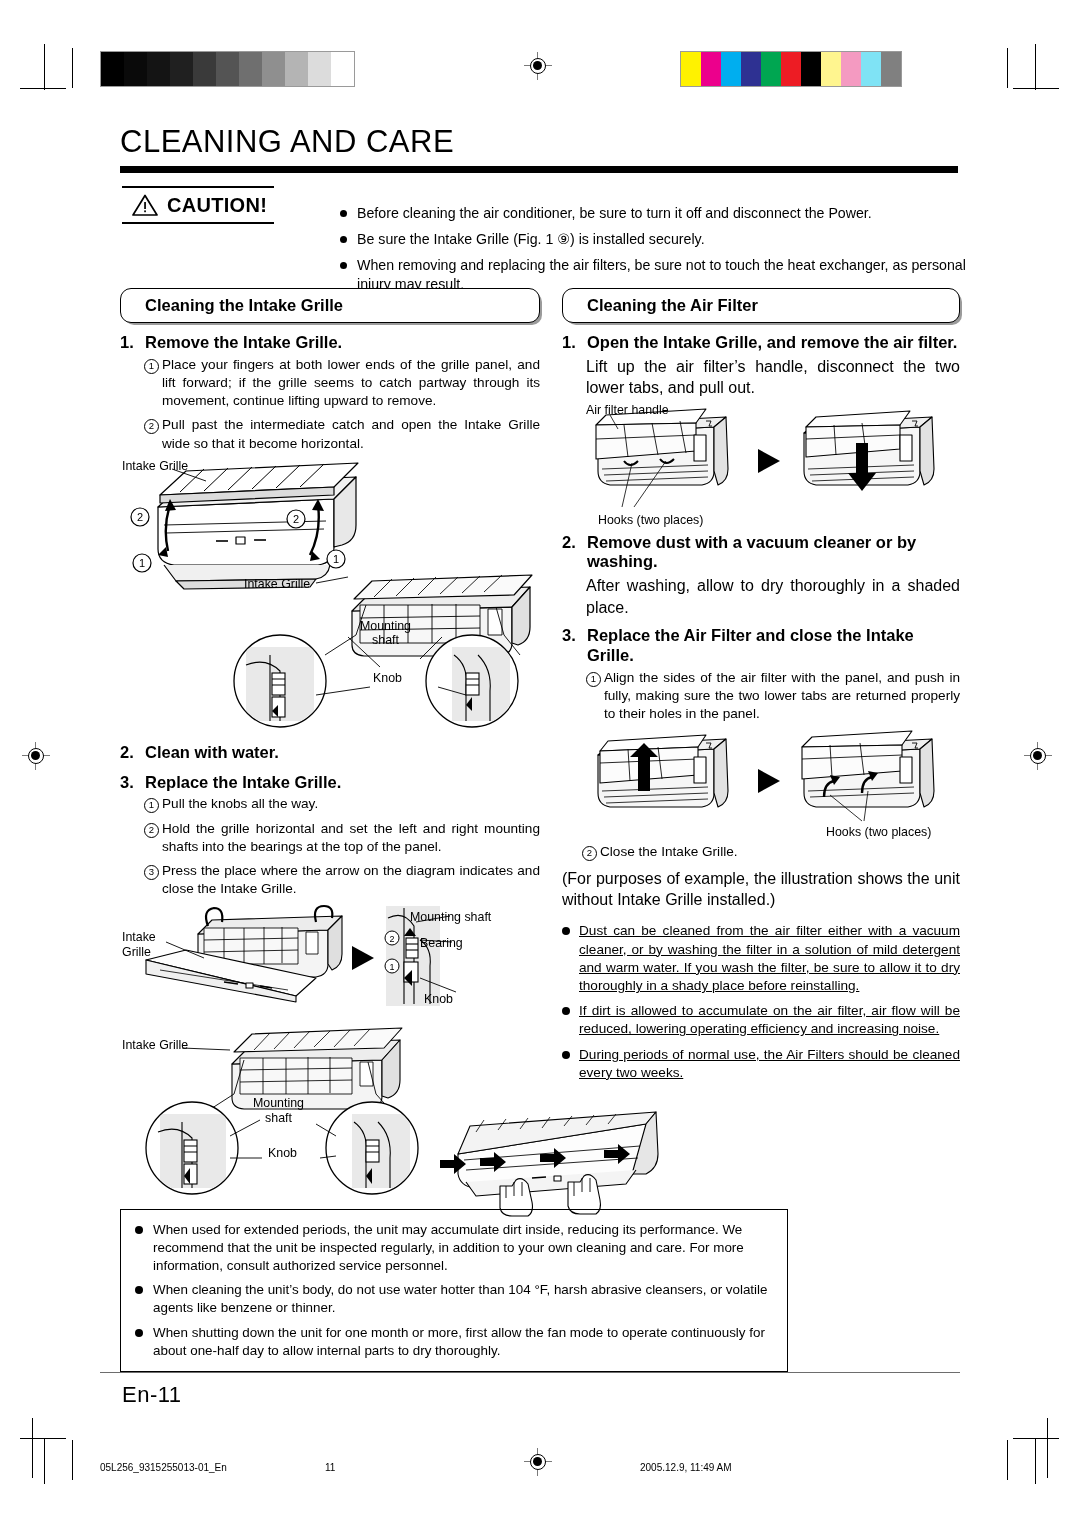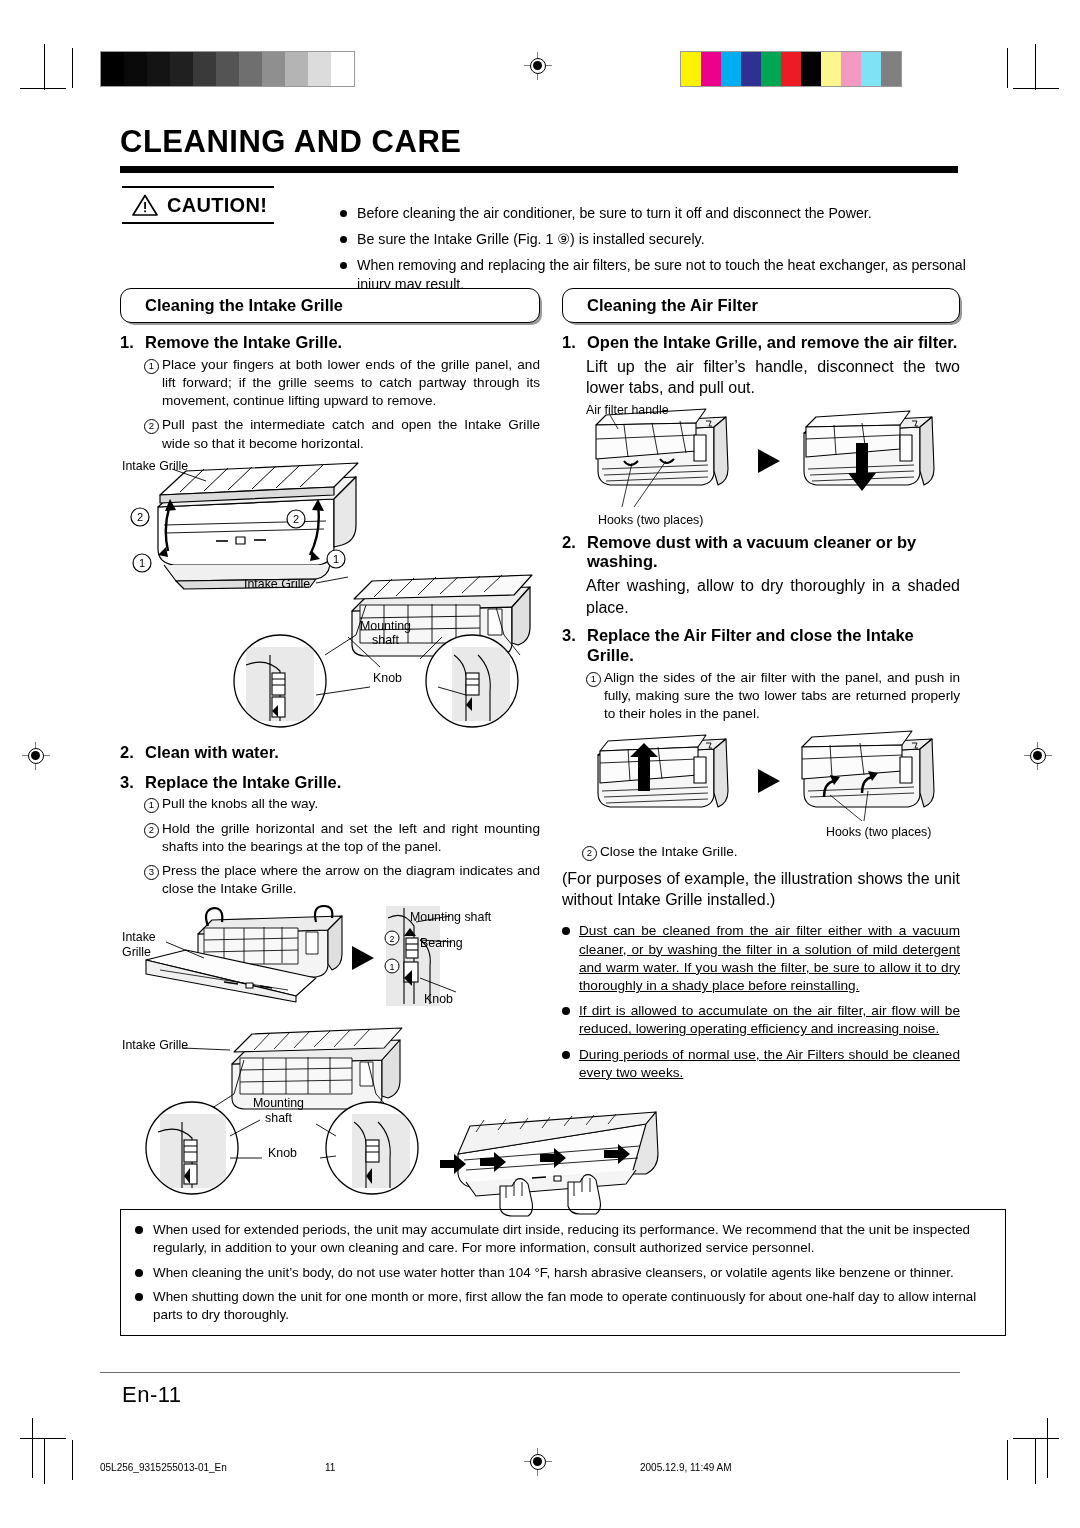--- a/index.html
+++ b/index.html
@@ -20,21 +20,21 @@
   .regmark .ri{position:absolute;left:9px;top:9px;width:9px;height:9px;border-radius:50%;background:#000;}
 
   
   .bar{position:absolute;display:flex;border:1px solid #9a9a9a;}
   .bar i{display:block;width:20px;height:34px;}
   .bar.gray i{width:23px;}
 
   
   .page-title{
     position:absolute;left:120px;top:124px;
-    font-size:31px;font-weight:bold;letter-spacing:.5px;
+    font-size:31px;font-weight:normal;letter-spacing:.5px;
     font-family:"Liberation Sans",sans-serif;
   }
   .title-rule{position:absolute;left:120px;top:166px;width:838px;height:7px;background:#000;}
 
   
   .caution-box{position:absolute;left:122px;top:186px;width:152px;}
   .caution-box .cl{height:2px;background:#000;}
   .caution-row{display:flex;align-items:center;height:34px;padding-left:10px;}
   .tri{width:26px;height:22px;position:relative;margin-right:9px;}
   .caution-word{font-size:20px;font-weight:bold;letter-spacing:.3px;}
@@ -68,21 +68,21 @@
     font-size:13.6px;line-height:1.34;text-align:justify;}
   .dotlist li:before{content:"";position:absolute;left:0;top:5px;width:8px;height:8px;border-radius:50%;background:#000;}
   .dotlist{margin:0;padding:0;}
 
   
   .fig{position:relative;}
   .figlabel{position:absolute;font-size:12.4px;line-height:1.15;white-space:pre;}
 
   
   .notes{
-    position:absolute;left:120px;top:1209px;width:886px;
+    position:absolute;left:120px;top:1209px;width:668px;
     border:1px solid #000;padding:11px 14px 9px 14px;box-sizing:border-box;
   }
   .notes li{list-style:none;position:relative;padding-left:18px;margin-bottom:7px;
     font-size:13.4px;line-height:1.33;}
   .notes li:last-child{margin-bottom:2px;}
   .notes li:before{content:"";position:absolute;left:0;top:5px;width:8px;height:8px;border-radius:50%;background:#000;}
   .notes ul{margin:0;padding:0;}
 
   .pagenum{position:absolute;left:122px;top:1382px;font-size:22px;letter-spacing:.5px;}
   .footrule{position:absolute;left:100px;top:1372px;width:860px;height:1px;background:#6d6d6d;}

